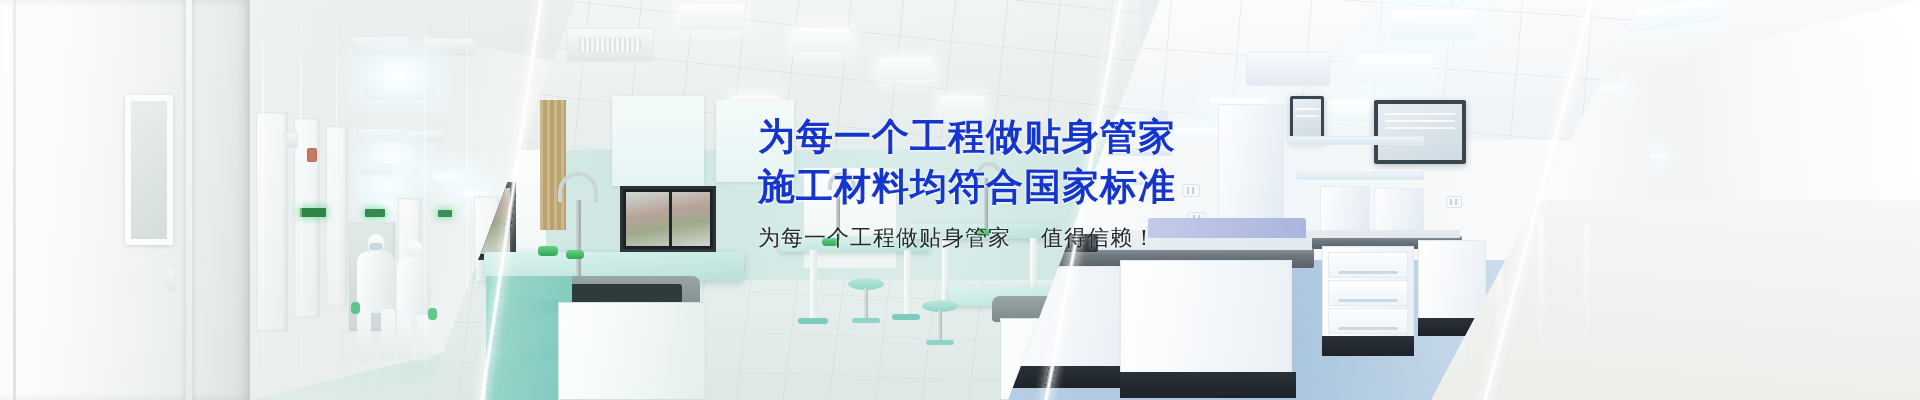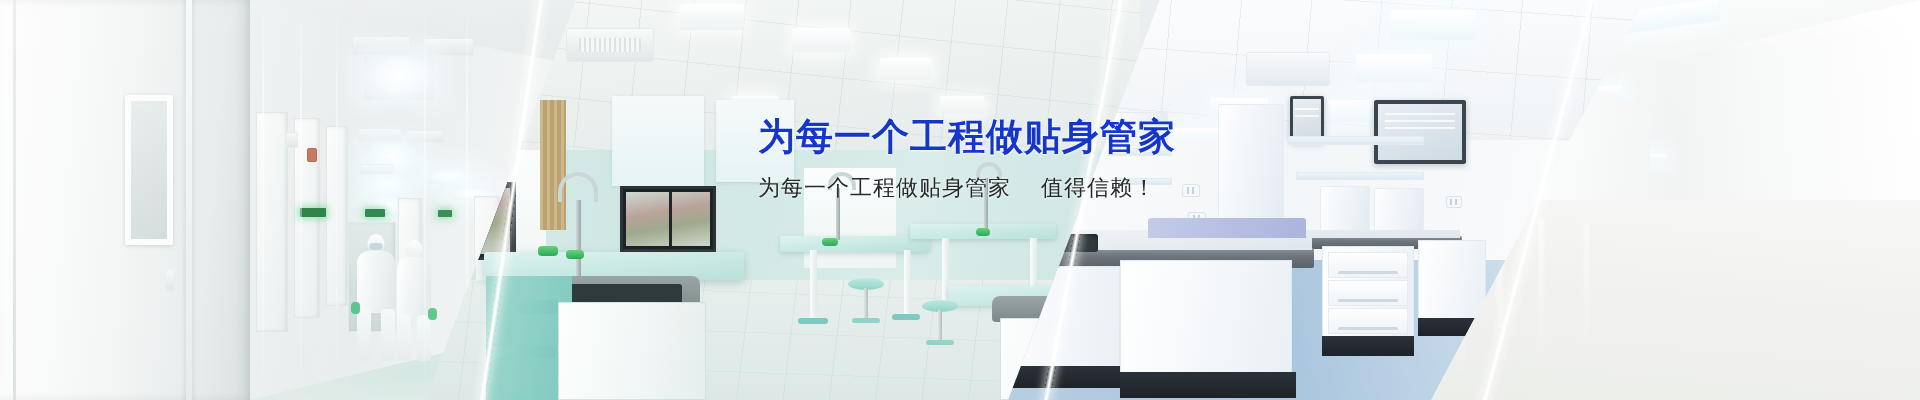--- a/index.html
+++ b/index.html
@@ -716,20 +716,21 @@
       <div class="p4-reflect" style="left:184px; top:224px; width:5px;  height:132px; opacity:.6;"></div>
     </div>
   </div>
 
   <div class="divider" style="left:508px;  transform:rotate(8.4deg);"></div>
   <div class="divider" style="left:1080px; transform:rotate(10.6deg);"></div>
   <div class="divider" style="left:1535px; transform:rotate(15deg);"></div>
 
   <div class="copy">
     <div class="headline">为每一个工程做贴身管家</div>
+    <div class="headline">施工材料均符合国家标准</div>
     <div class="subline">
       <span>为每一个工程做贴身管家</span>
       <span class="sep"></span>
       <span>值得信赖！</span>
     </div>
   </div>
 
 </div>
 
 </body></html>

